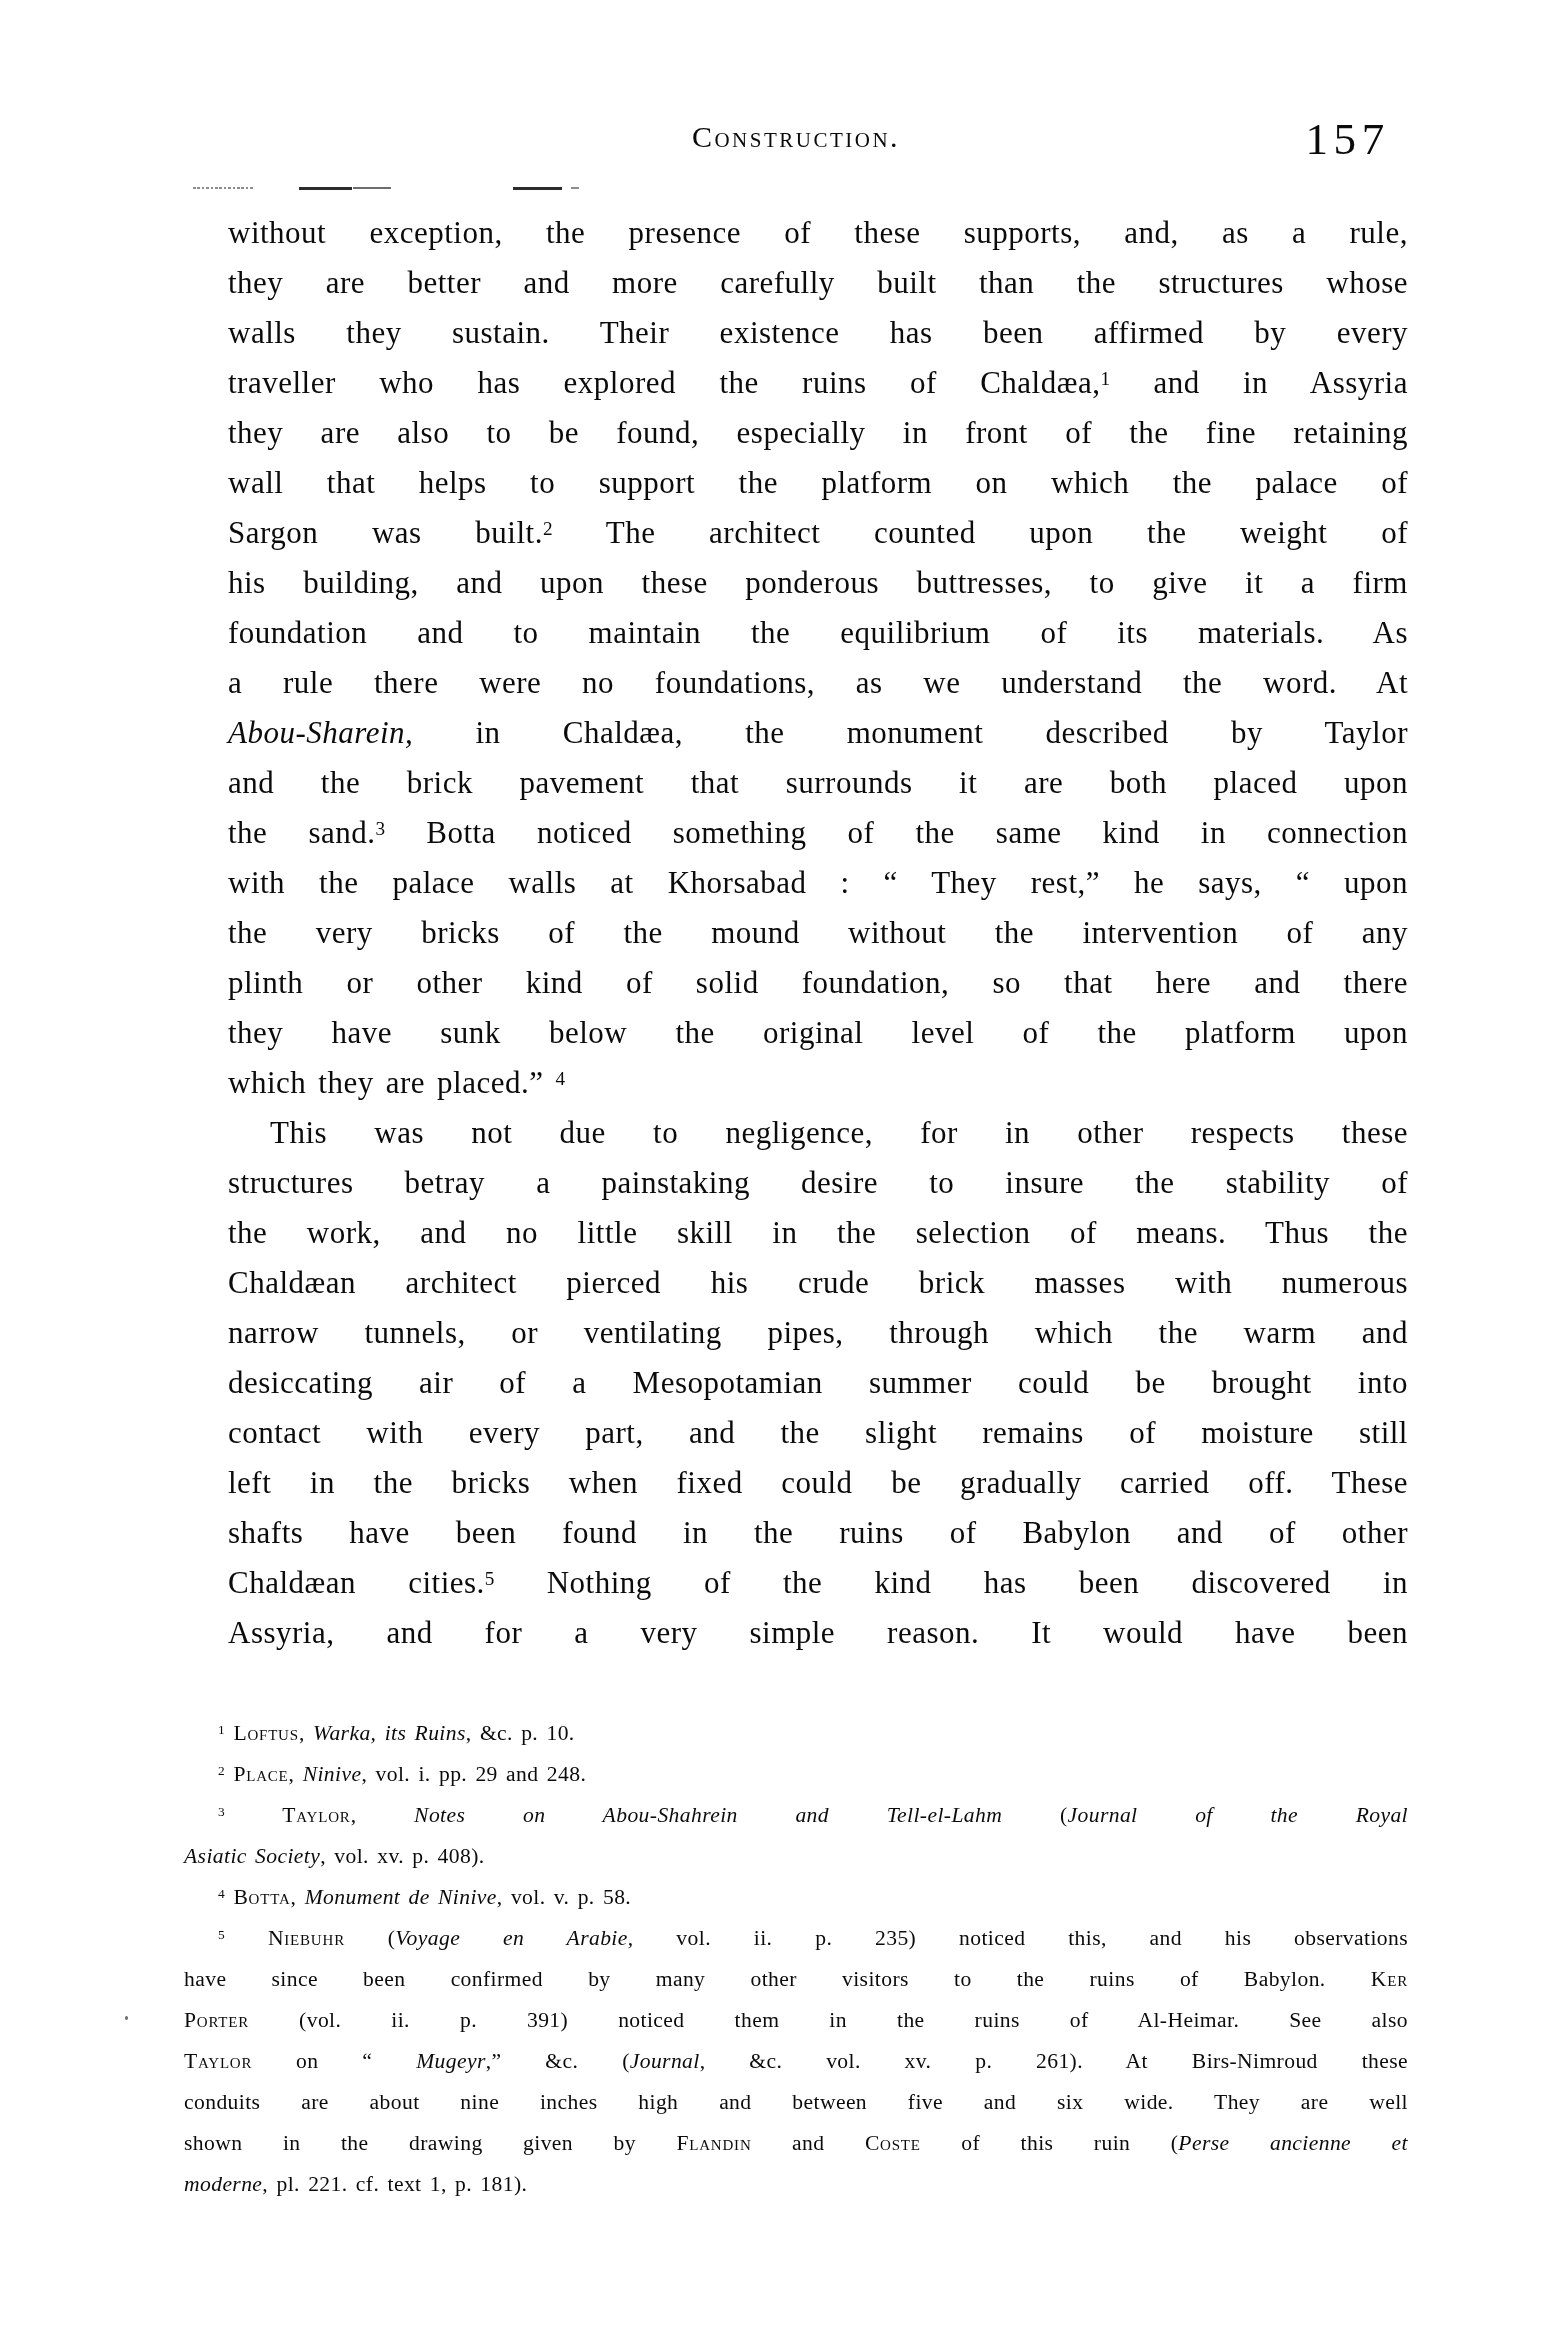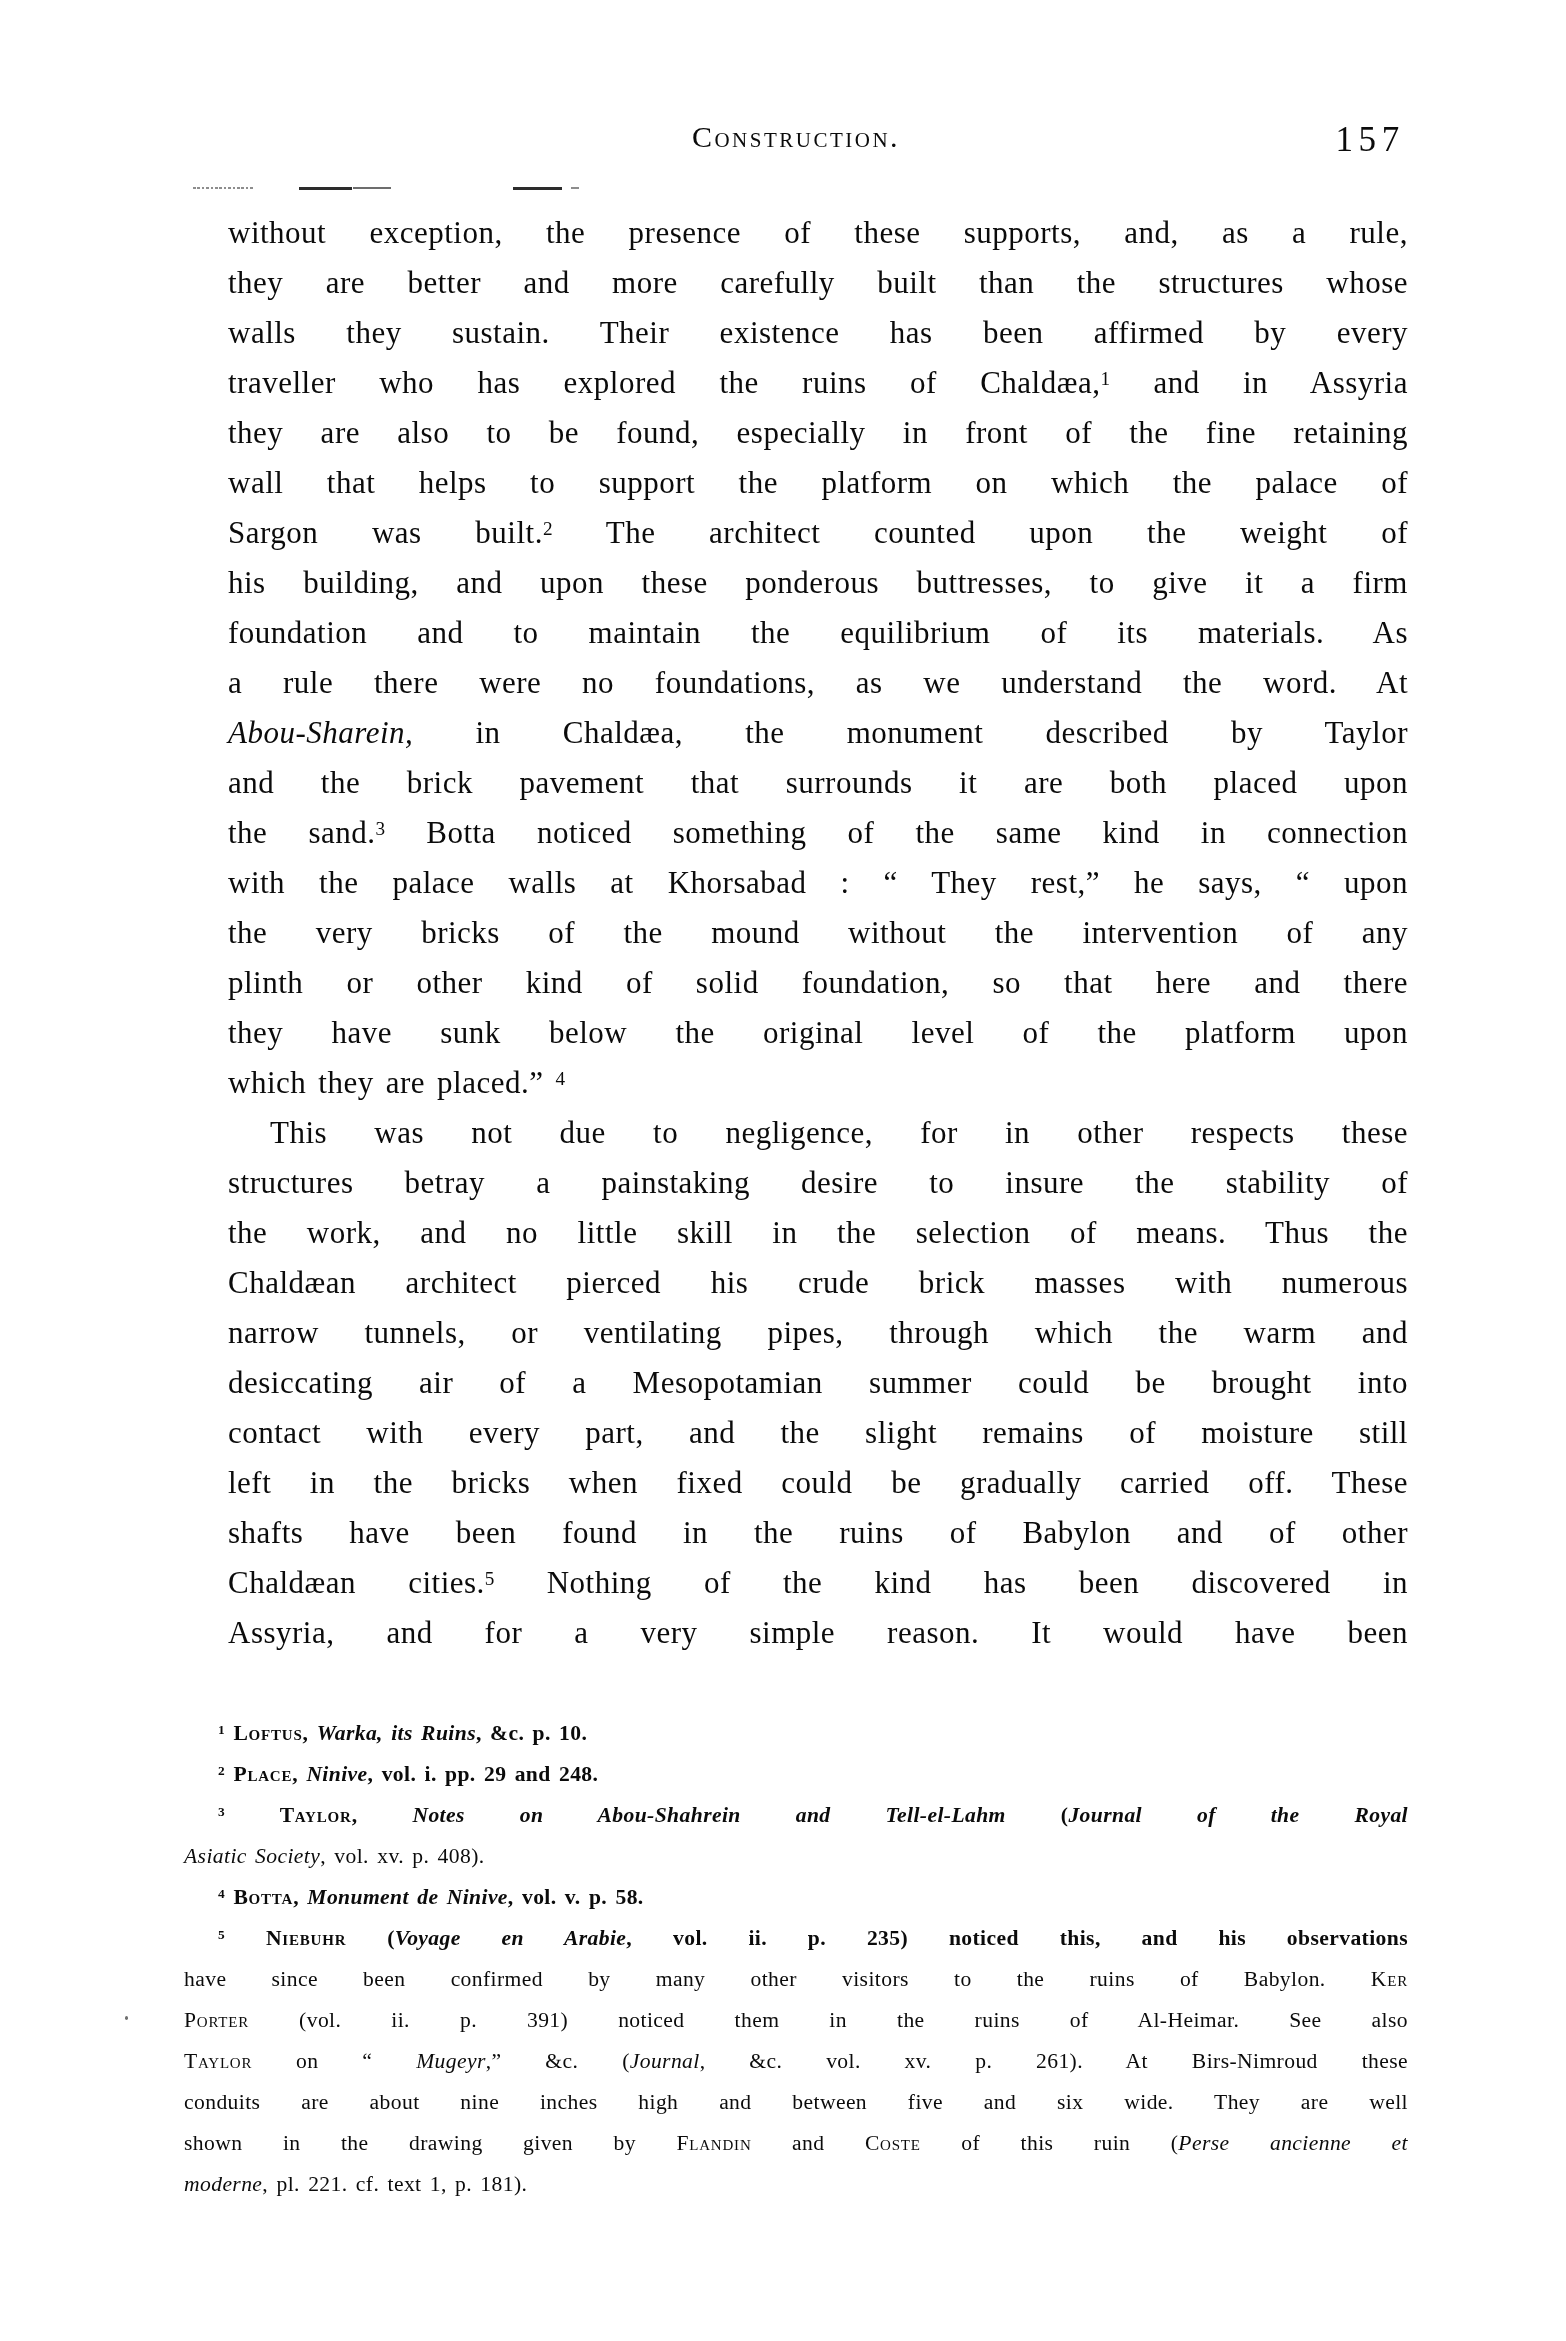--- a/index.html
+++ b/index.html
@@ -11,22 +11,22 @@
   }
   .page { position:absolute; inset:0; background:#ffffff; }
 
   
   .pagehead { position:absolute; top:118px; left:184px; width:1224px; height:46px; }
   .running-title {
     position:absolute; left:0; right:0; text-align:center;
     font-variant:small-caps; font-size:30px; line-height:38px; letter-spacing:2.5px;
   }
   .page-number {
-    position:absolute; right:3px; top:5px;
-    font-size:35px; line-height:33px; letter-spacing:5.7px;
+    position:absolute; right:18px; top:5px;
+    font-size:45px; line-height:33px; letter-spacing:5.7px;
   }
 
   
   .rule-frags { position:absolute; top:186px; left:0; width:1567px; height:5px; }
   .frag { position:absolute; top:1.3px; display:block; }
   .frag.a { left:193px; width:61px; height:1.3px;
             background:repeating-linear-gradient(90deg,#8d8d8d 0 2.5px,transparent 2.5px 4.4px); }
   .frag.b { left:299px; width:53px; height:2.5px; background:#2c2c2c; }
   .frag.c { left:353px; width:38px; height:1.3px; background:#6d6d6d; }
   .frag.d { left:513px; width:49px; height:2.5px; background:#2c2c2c; }
@@ -43,21 +43,21 @@
   .bodytext .line { line-height:50px; height:50px; white-space:nowrap;margin-left:44px; }
   .bodytext .line.j { white-space:normal; }
   .bodytext .ind { text-indent:42px; }
 
   .fnotes {
     position:absolute; left:184px; top:1713px; width:1224px;
     font-size:21.6px; letter-spacing:0.4px; word-spacing:2.5px;
   }
   .fnotes .line { line-height:41px; height:41px; white-space:nowrap; }
   .fnotes .line.j { white-space:normal; }
-  .fnotes .ind { text-indent:34px;font-weight:bold; }
+  .fnotes .ind { text-indent:34px; }
 
   .line.j { text-align:justify; text-align-last:justify; }
 
   .i  { font-style:italic; }
   .sc { font-variant:small-caps; letter-spacing:0.8px; }
   .sup { font-size:0.62em; position:relative; top:-0.42em; letter-spacing:0; }
 </style>
 </head>
 <body>
 

